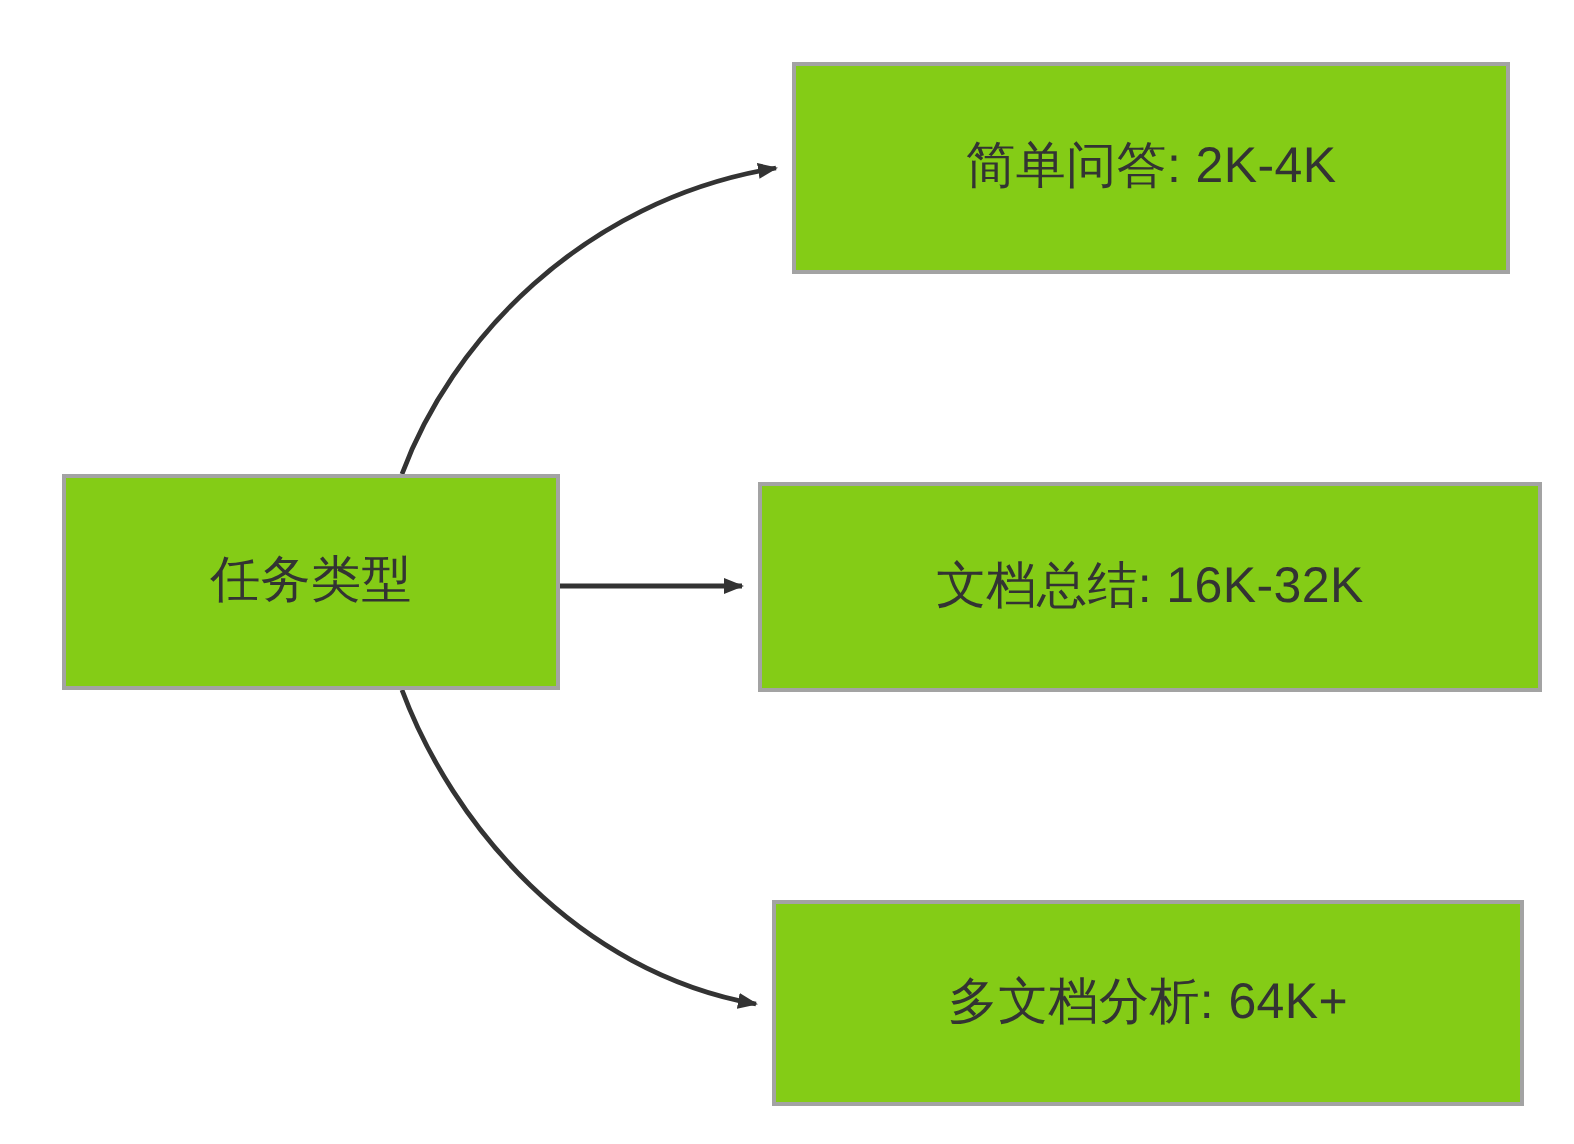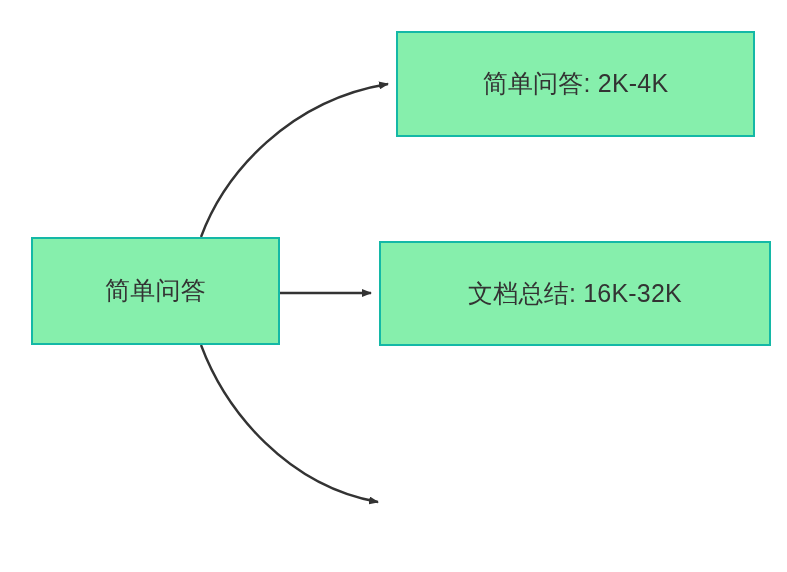--- a/index.html
+++ b/index.html
@@ -22,22 +22,22 @@
     position: absolute;
     left: 0;
     top: 0;
     width: 787px;
     height: 572px;
     pointer-events: none;
   }
   .node {
     position: absolute;
     box-sizing: border-box;
-    background: #86efac;
-    border: 2px solid #14b8a6;
+    background: #84cc16;
+    border: 2px solid #a3a3a3;
     display: flex;
     align-items: center;
     justify-content: center;
     text-align: center;
   }
   .node-label {
     color: #333333;
     font-size: 25px;
     line-height: 1.25;
     letter-spacing: 0.2px;
@@ -84,25 +84,28 @@
     </defs>
 
     <path d="M 201,237 C 225,172 290,100 388,84" fill="none" stroke="#333333" stroke-width="2.4" marker-end="url(#arrowhead)"></path>
 
     <path d="M 280,293 L 371,293" fill="none" stroke="#333333" stroke-width="2.4" marker-end="url(#arrowhead)"></path>
 
     <path d="M 201,345 C 226,412 288,486 378,502" fill="none" stroke="#333333" stroke-width="2.4" marker-end="url(#arrowhead)"></path>
   </svg>
 
   <div class="node" id="node-root">
-    <span class="node-label">简单问答</span>
+    <span class="node-label">任务类型</span>
   </div>
 
   <div class="node" id="node-simple-qa">
     <span class="node-label">简单问答: 2K-4K</span>
   </div>
 
   <div class="node" id="node-doc-summary">
     <span class="node-label">文档总结: 16K-32K</span>
   </div>
 
+  <div class="node" id="node-multi-doc">
+    <span class="node-label">多文档分析: 64K+</span>
+  </div>
 
 </div>
 
 </body></html>

